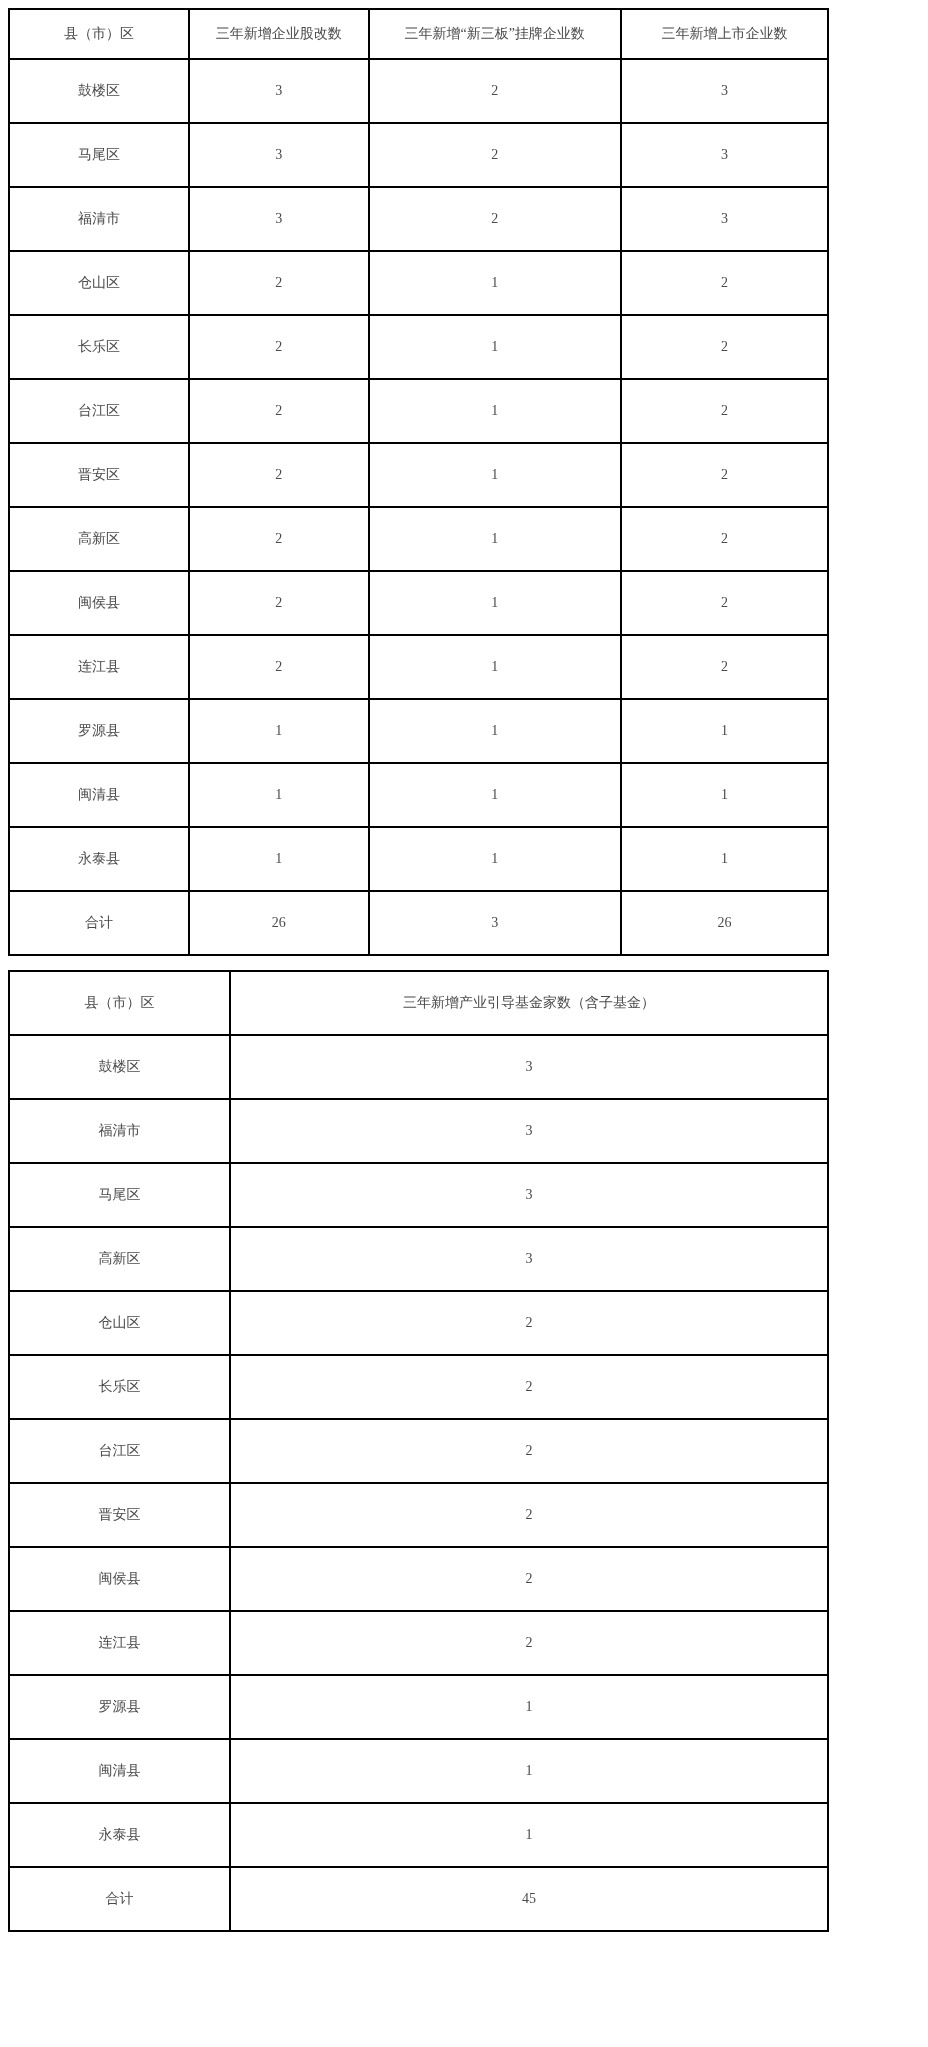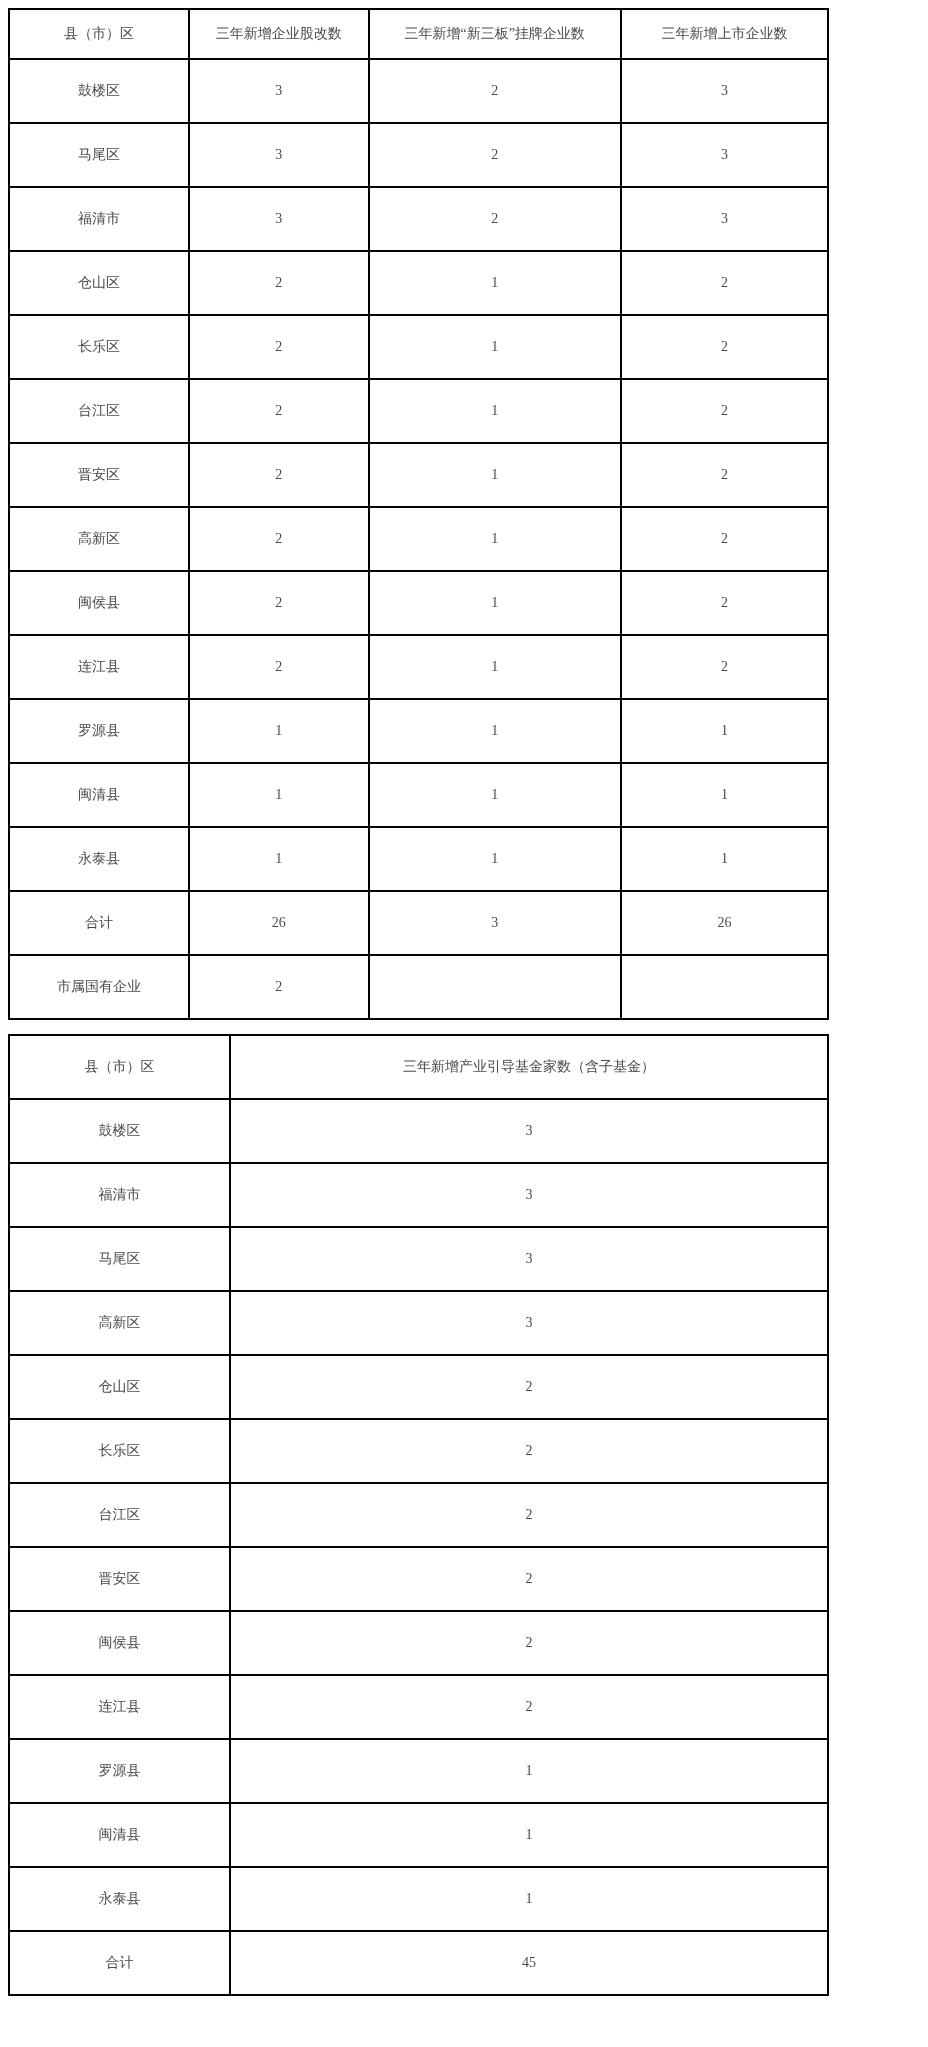--- a/index.html
+++ b/index.html
@@ -140,26 +140,20 @@
           <td>1</td>
           <td>1</td>
           <td>1</td>
         </tr>
         <tr>
           <td>合计</td>
           <td>26</td>
           <td>3</td>
           <td>26</td>
         </tr>
-        <tr>
-          <td>市属国有企业</td>
-          <td>2</td>
-          <td></td>
-          <td></td>
-        </tr>
       </tbody>
   </table>
 
   <table class="tbl tbl2">
     <colgroup>
       <col style="width:27%">
       <col style="width:73%">
     </colgroup>
     <thead>
       <tr>

